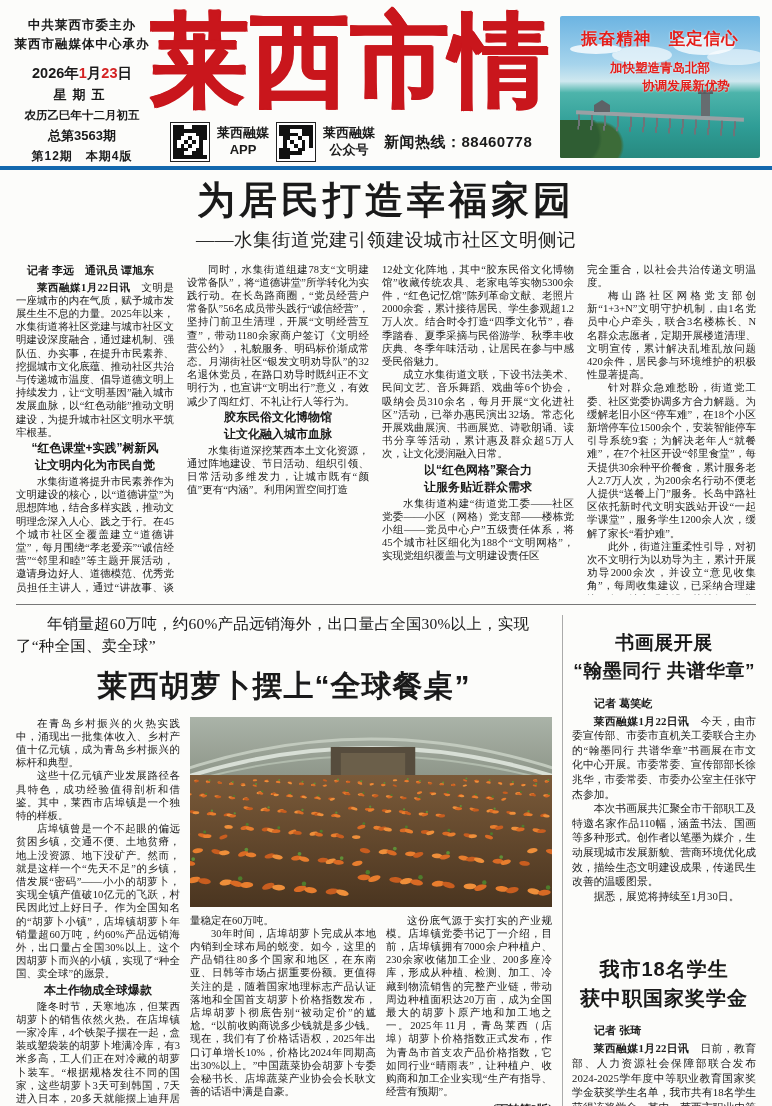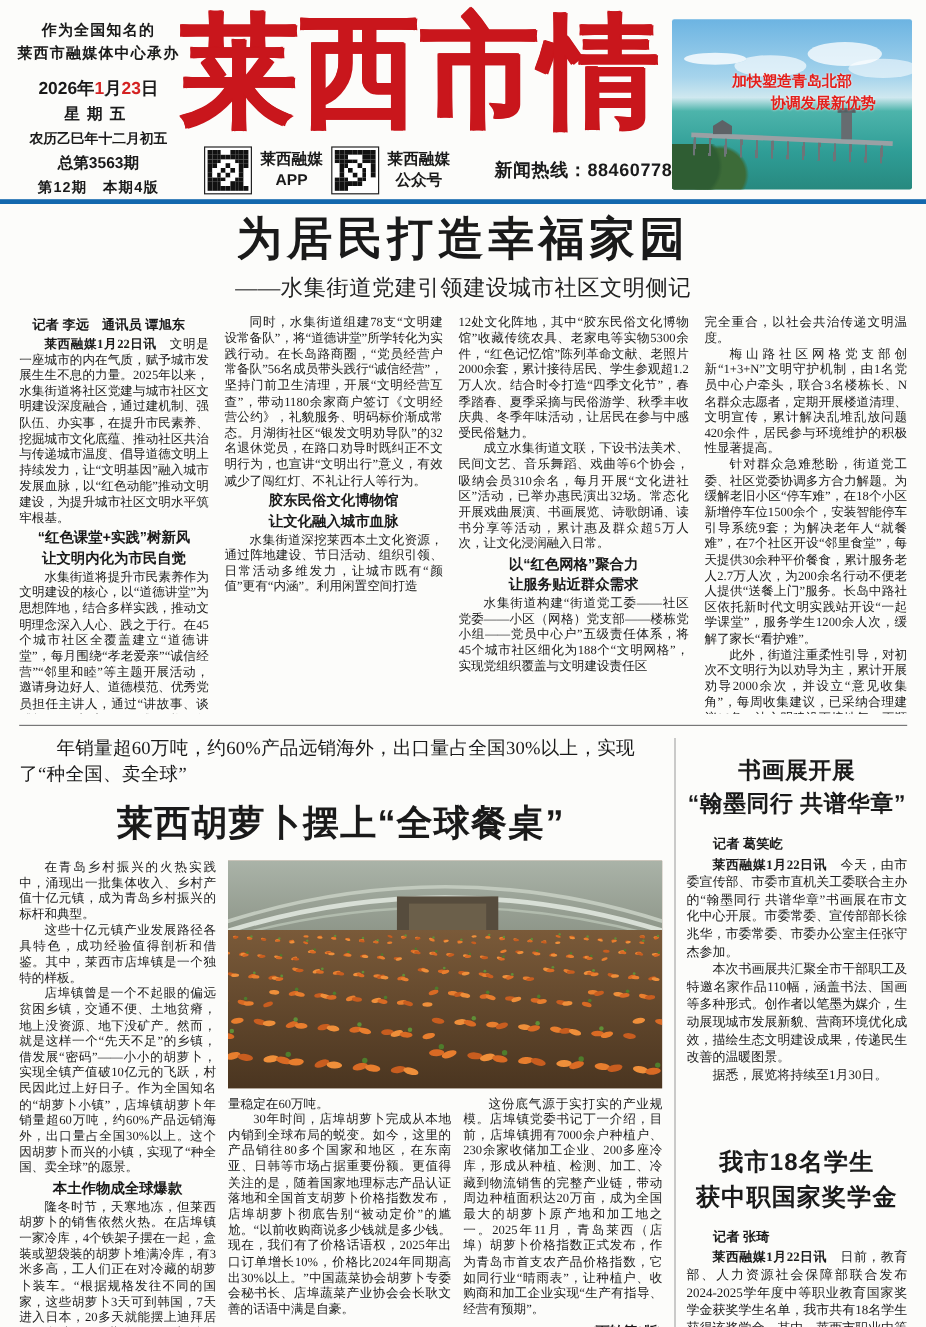--- a/index.html
+++ b/index.html
@@ -23,21 +23,21 @@
     font-family:"DejaVu Serif","Liberation Serif",serif;
     font-size:98px;line-height:120px;font-weight:900;color:#c9161c;
     letter-spacing:2px;white-space:nowrap;
     text-shadow:1px 0 #c9161c,0 1px #c9161c,2px 1px #c9161c;
     transform:scaleY(1.04);
   }
   .qr-row{position:absolute;left:170px;top:122px;display:flex;align-items:center;gap:7px;}
   .qr{display:grid;grid-template-columns:repeat(9,1fr);grid-template-rows:repeat(9,1fr);
       width:40px;height:40px;box-sizing:border-box;background:#fff;border:1px solid #222;padding:2px;gap:0;}
   .qr-label{font-size:13px;font-weight:bold;line-height:1.3;text-align:center;}
-  .hotline{font-size:15px;font-weight:bold;margin-left:30px;letter-spacing:0.5px;}
+  .hotline{font-size:15px;font-weight:bold;margin-left:2px;letter-spacing:0.5px;}
   
   .banner{
     position:absolute;right:12px;top:16px;width:200px;height:142px;overflow:hidden;border-radius:2px;
     background:linear-gradient(180deg,#6cb4e2 0%,#a6d4ec 34%,#cfe8ef 46%,#4db4ab 54%,#2f9d96 78%,#27897f 100%);
   }
   .banner::before{content:"";position:absolute;left:10px;top:28px;width:52px;height:10px;border-radius:50%;
     background:rgba(255,255,255,.8);
     box-shadow:46px 6px 0 4px rgba(255,255,255,.65),108px -4px 0 5px rgba(255,255,255,.75),140px 8px 0 3px rgba(255,255,255,.55);}
   .b-pier{position:absolute;left:16px;bottom:40px;width:168px;height:4px;background:#9aa0a4;transform:rotate(2.5deg);}
   .b-pier::after{content:"";position:absolute;top:4px;left:2px;width:100%;height:15px;
@@ -99,21 +99,21 @@
   .sb-h2{text-align:center;font-weight:900;font-size:20px;line-height:1.45;letter-spacing:1px;}
   .sb-byline{font-size:11px;font-weight:bold;text-indent:2em;margin:10px 0 3px;}
   .sidebar .para{font-size:10.8px;line-height:14.6px;}
   .sb-art2{margin-top:52px;}
 </style>
 </head>
 <body>
 
 <div class="header">
   <div class="pub-box">
-    <div class="pub-org">作为全国知名的</div>
+    <div class="pub-org">中共莱西市委主办</div>
     <div class="pub-org">莱西市融媒体中心承办</div>
     <div class="pub-date"><span>2026年</span><span class="red">1</span><span>月</span><span class="red">23</span><span>日</span></div>
     <div class="pub-week">星期五</div>
     <div class="pub-lunar">农历乙巳年十二月初五</div>
     <div class="pub-issue">总第3563期</div>
     <div class="pub-issue2">第12期　本期4版</div>
   </div>
 
   <div class="masthead-title">莱西市情</div>
 
@@ -293,20 +293,21 @@
       <div>公众号</div>
     </div>
     <div class="hotline">新闻热线：88460778</div>
   </div>
 
   <div class="banner">
     <div class="b-tree"></div>
     <div class="b-pier"></div>
     <div class="b-pav"></div>
     <div class="b-tower"></div>
+    <div class="b-s1">振奋精神　坚定信心</div>
     <div class="b-s2">加快塑造青岛北部</div>
     <div class="b-s3">协调发展新优势</div>
   </div>
 </div>
 <div class="rule-blue"></div>
 
 <div class="a1">
   <div class="a1-headline">为居民打造幸福家园</div>
   <div class="a1-dek">——水集街道党建引领建设城市社区文明侧记</div>
   <div class="a1-cols">

